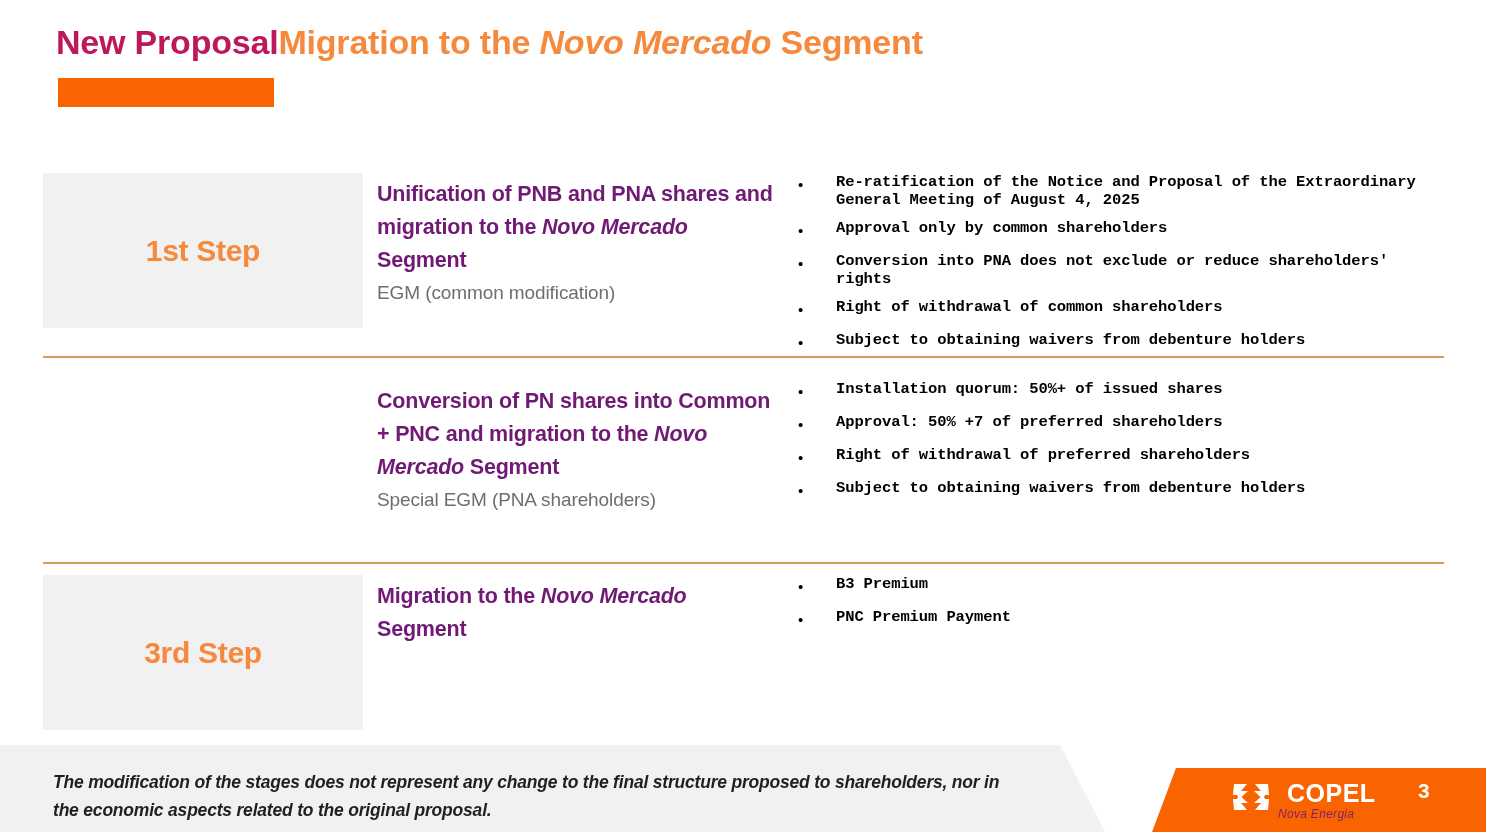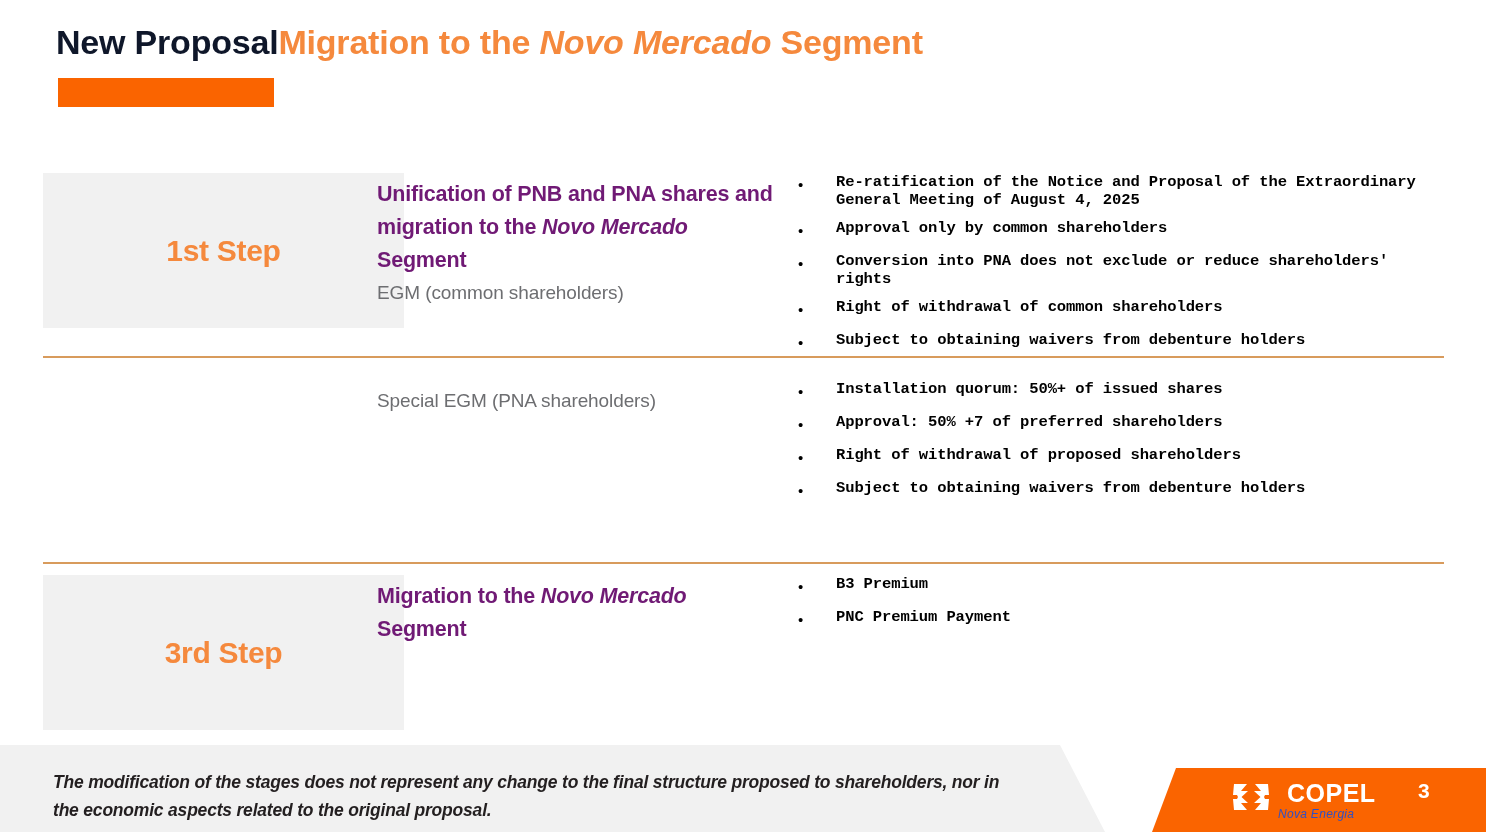--- a/index.html
+++ b/index.html
@@ -26,21 +26,21 @@
     width: 1380px;
     height: 56px;
   }
   .title-text {
     font-size: 34px;
     font-weight: bold;
     letter-spacing: -0.2px;
     white-space: nowrap;
     line-height: 52px;
   }
-  .title-gray { color: #0f172a; }
+  .title-gray { color: #be185d; }
   .title-orange { color: #F5893D; }
   .title-italic { font-style: italic; }
 
   #title-accent-bar {
     position: absolute;
     left: 58px;
     top: 78px;
     width: 216px;
     height: 29px;
     background: #FA6400;
@@ -53,21 +53,21 @@
     width: 1486px;
   }
   #step-row-0 { top: 173px; height: 155px; }
   #step-row-1 { top: 380px; height: 155px; }
   #step-row-2 { top: 575px; height: 155px; }
 
   .step-badge {
     position: absolute;
     left: 43px;
     top: 0;
-    width: 361px;
+    width: 320px;
     height: 155px;
     background: #F1F1F1;
     display: flex;
     align-items: center;
     justify-content: center;
   }
   .step-badge-label {
     color: #F5893D;
     font-size: 30px;
     font-weight: bold;
@@ -191,21 +191,21 @@
     top: 1px;
     color: #ffffff;
     font-size: 25px;
     font-weight: bold;
     letter-spacing: 0.5px;
   }
   #logo-tagline {
     position: absolute;
     left: 46px;
     top: 29px;
-    color: #1d4ed8;
+    color: #701a75;
     font-size: 12px;
     font-style: italic;
     opacity: 0.9;
     letter-spacing: 0.3px;
   }
   #page-number {
     position: absolute;
     left: 1418px;
     top: 779px;
     color: #ffffff;
@@ -222,21 +222,21 @@
     <span class="title-text title-gray">New Proposal</span><span class="title-text title-orange">Migration to the </span><span class="title-text title-orange title-italic">Novo Mercado</span><span class="title-text title-orange"> Segment</span>
   </div>
   <div id="title-accent-bar"></div>
 
   <div class="step-row" id="step-row-0">
     <div class="step-badge">
       <span class="step-badge-label">1st Step</span>
     </div>
     <div class="step-heading">
       <div class="step-heading-main"><span>Unification of PNB and PNA shares and migration to the </span><span class="ital">Novo Mercado</span><span> Segment</span></div>
-      <div class="step-heading-sub">EGM (common shareholders)</div>
+      <div class="step-heading-sub">EGM (common modification)</div>
     </div>
     <div class="step-bullets">
       <div class="bullet">
         <span class="bullet-dot">•</span>
         <span class="bullet-text">Re-ratification of the Notice and Proposal of the Extraordinary General Meeting of August 4, 2025</span>
       </div>
       <div class="bullet">
         <span class="bullet-dot">•</span>
         <span class="bullet-text">Approval only by common shareholders</span>
       </div>
@@ -252,34 +252,35 @@
         <span class="bullet-dot">•</span>
         <span class="bullet-text">Subject to obtaining waivers from debenture holders</span>
       </div>
     </div>
   </div>
 
   <div class="divider" id="divider-0"></div>
 
   <div class="step-row" id="step-row-1">
     <div class="step-heading">
+      <div class="step-heading-main"><span>Conversion of PN shares into Common + PNC and migration to the </span><span class="ital">Novo Mercado</span><span> Segment</span></div>
       <div class="step-heading-sub">Special EGM (PNA shareholders)</div>
     </div>
     <div class="step-bullets">
       <div class="bullet">
         <span class="bullet-dot">•</span>
         <span class="bullet-text">Installation quorum: 50%+ of issued shares</span>
       </div>
       <div class="bullet">
         <span class="bullet-dot">•</span>
         <span class="bullet-text">Approval: 50% +7 of preferred shareholders</span>
       </div>
       <div class="bullet">
         <span class="bullet-dot">•</span>
-        <span class="bullet-text">Right of withdrawal of proposed shareholders</span>
+        <span class="bullet-text">Right of withdrawal of preferred shareholders</span>
       </div>
       <div class="bullet">
         <span class="bullet-dot">•</span>
         <span class="bullet-text">Subject to obtaining waivers from debenture holders</span>
       </div>
     </div>
   </div>
 
   <div class="divider" id="divider-1"></div>
 

